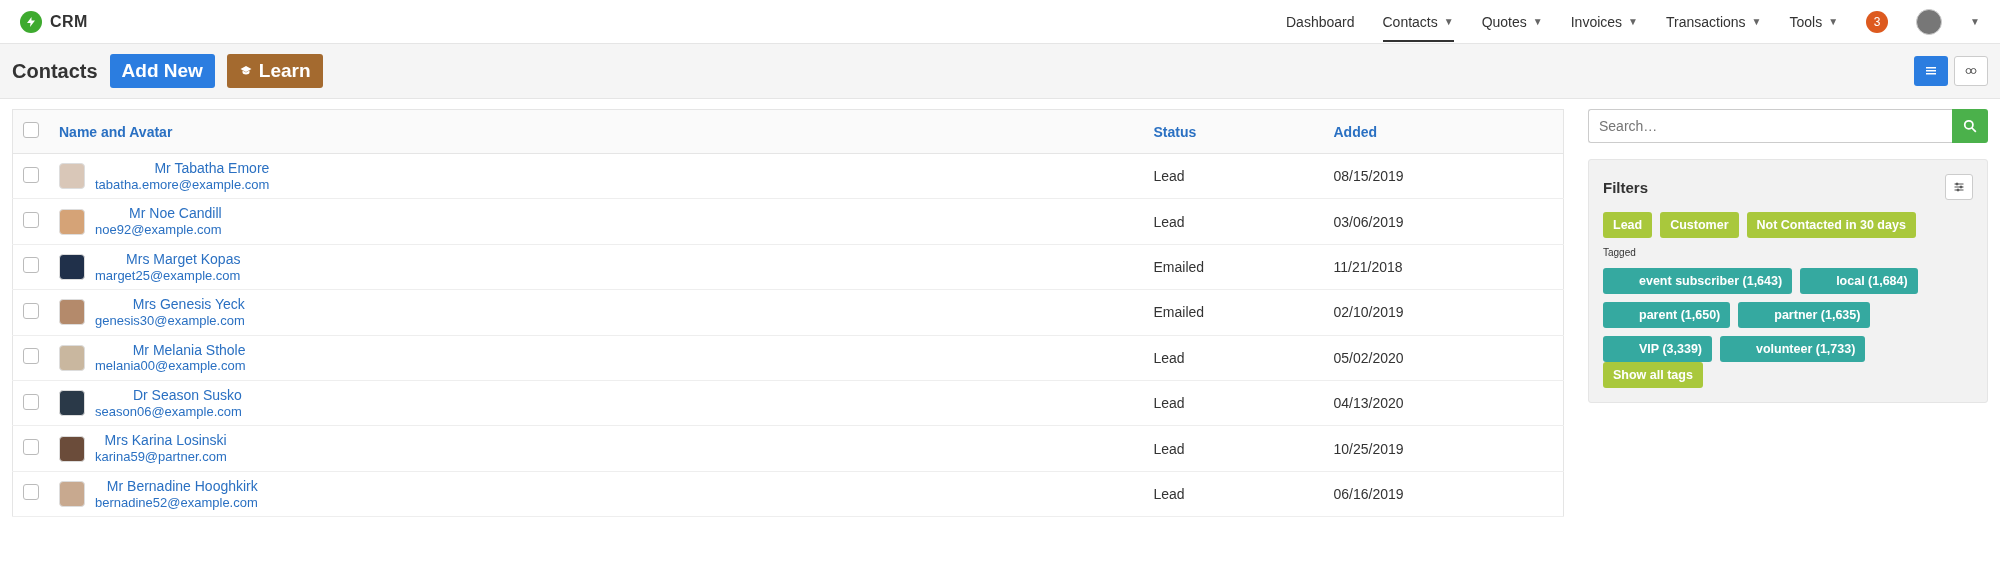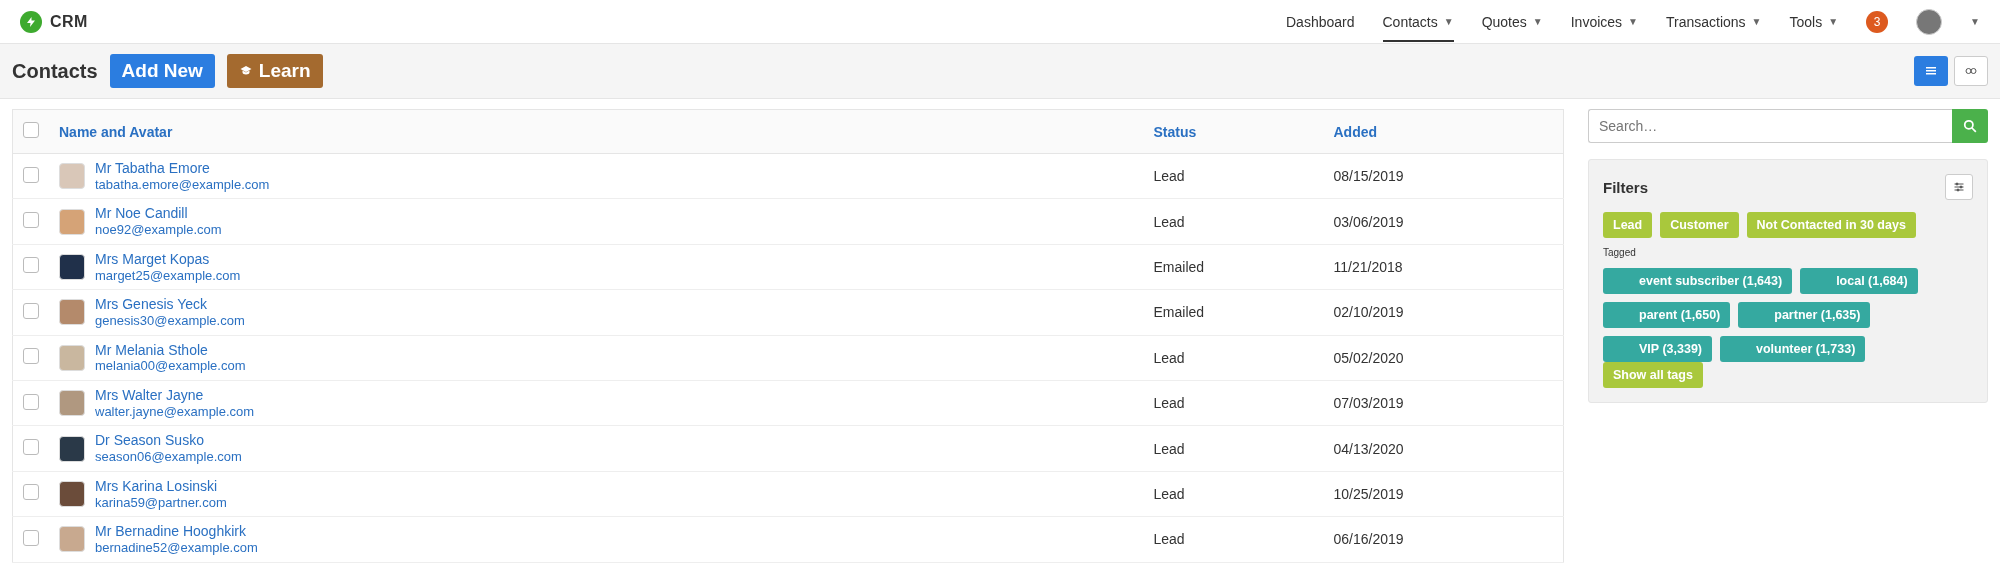--- a/index.html
+++ b/index.html
@@ -1,17 +1,17 @@
 <!DOCTYPE html>
 <html><head>
 <meta charset="utf-8">
 <style>
   * { box-sizing: border-box; margin: 0; padding: 0; }
   body { font-family: -apple-system, BlinkMacSystemFont, "Segoe UI", Helvetica, Arial, sans-serif; font-size: 14px; color: #333; background: #fff; }
-  a { text-decoration: none; }
+  a { text-decoration: none; text-align: right; }
 
   
   .topbar { display: flex; align-items: center; justify-content: space-between; height: 44px; padding: 0 20px; border-bottom: 1px solid #e5e5e5; }
   .brand { display: flex; align-items: center; gap: 8px; }
   .brand-logo { width: 22px; height: 22px; border-radius: 50%; background: #3eaa2f; display:flex; align-items:center; justify-content:center; }
   .brand-logo svg { width: 12px; height: 12px; }
   .brand-text { font-weight: 700; font-size: 16px; letter-spacing: .5px; }
   .nav { display:flex; align-items:center; gap: 28px; }
   .nav-item { display:flex; align-items:center; gap:6px; color:#333; font-size:14px; padding:12px 0; cursor:pointer; }
   .nav-item.active { border-bottom: 2px solid #333; padding-bottom:10px; }
@@ -220,34 +220,20 @@
                 </div>
               </div>
             </td>
             <td class="col-status">Lead</td>
             <td class="col-added">05/02/2020</td>
           </tr>
           <tr>
             <td><span class="chk"></span></td>
             <td>
               <div class="name-cell">
-                <span class="avatar-sm" style="background: rgb(176, 152, 128);"></span>
-                <div class="name-stack">
-                  <a class="name-link" href="#">Mrs Walter Jayne</a>
-                  <a class="email-link" href="#">walter.jayne@example.com</a>
-                </div>
-              </div>
-            </td>
-            <td class="col-status">Lead</td>
-            <td class="col-added">07/03/2019</td>
-          </tr>
-          <tr>
-            <td><span class="chk"></span></td>
-            <td>
-              <div class="name-cell">
                 <span class="avatar-sm" style="background: rgb(42, 57, 72);"></span>
                 <div class="name-stack">
                   <a class="name-link" href="#">Dr Season Susko</a>
                   <a class="email-link" href="#">season06@example.com</a>
                 </div>
               </div>
             </td>
             <td class="col-status">Lead</td>
             <td class="col-added">04/13/2020</td>
           </tr>

